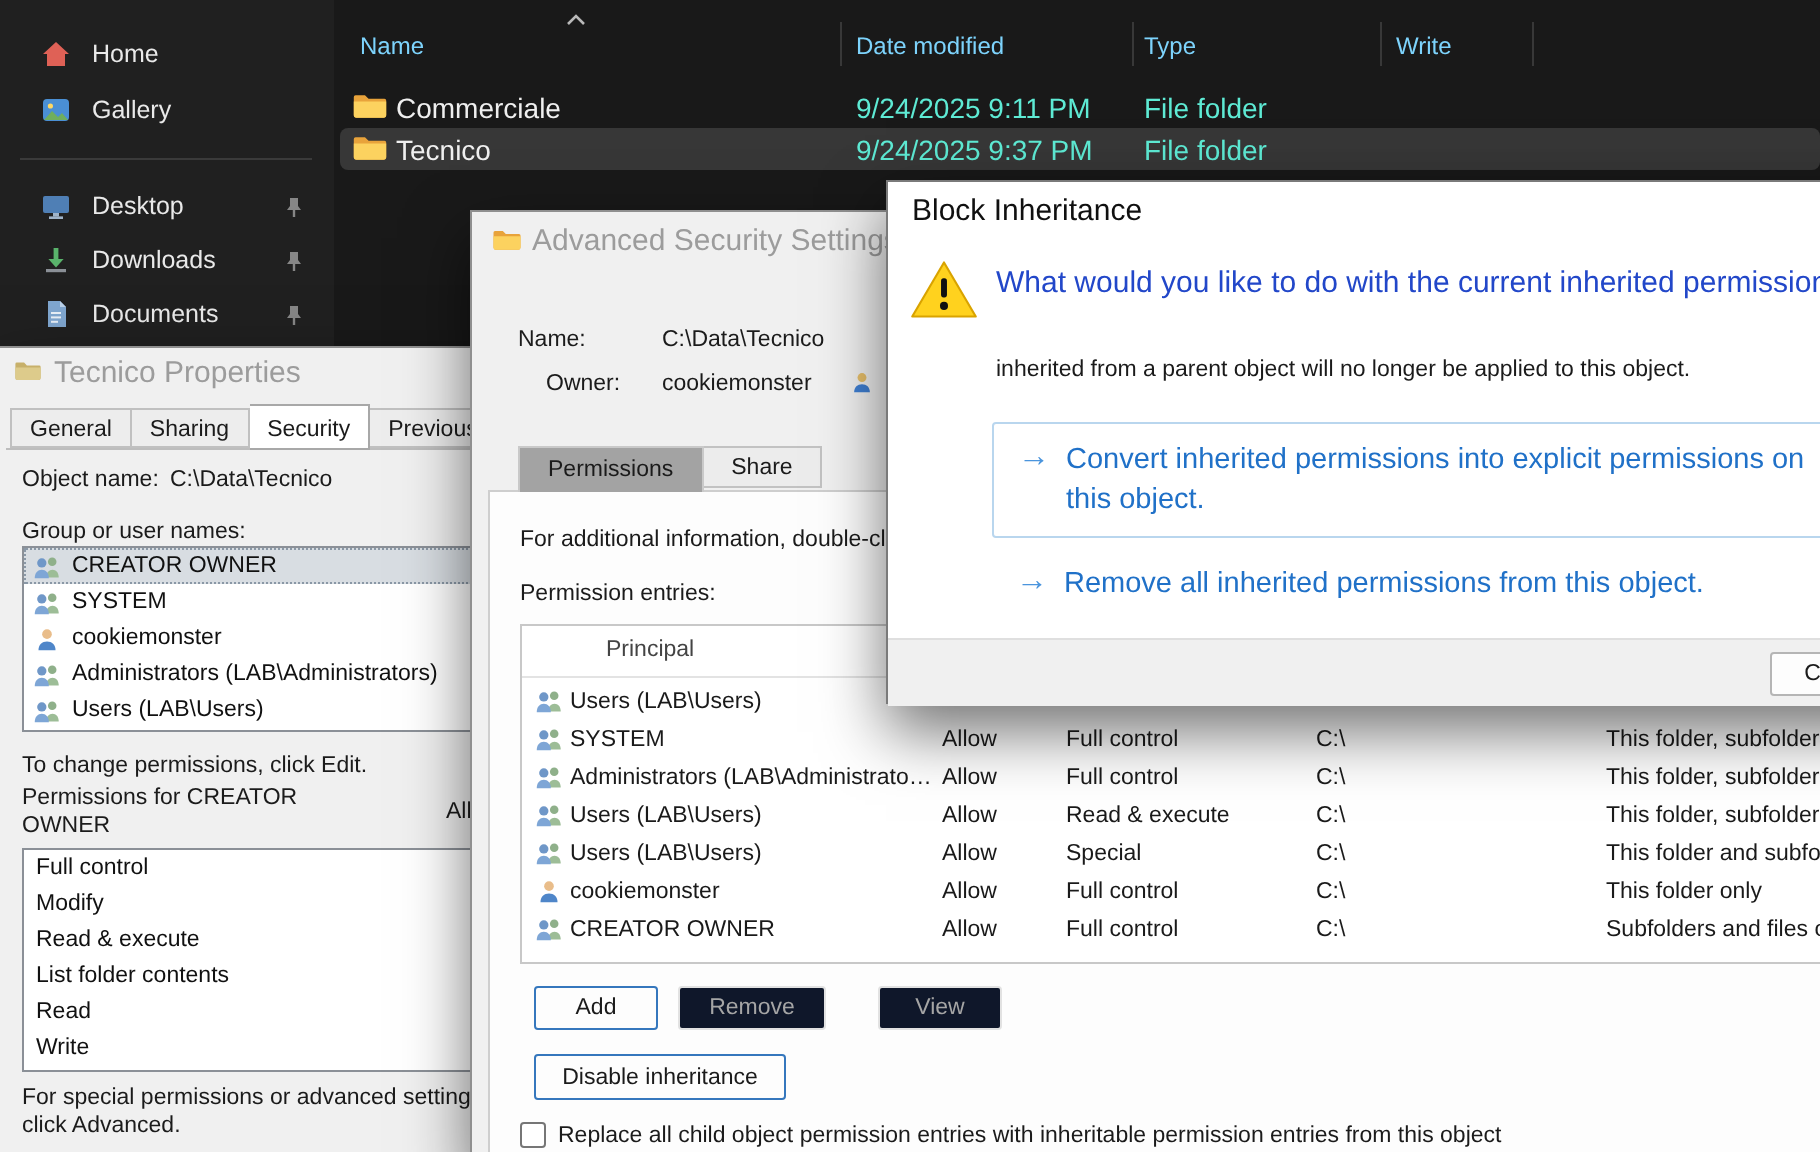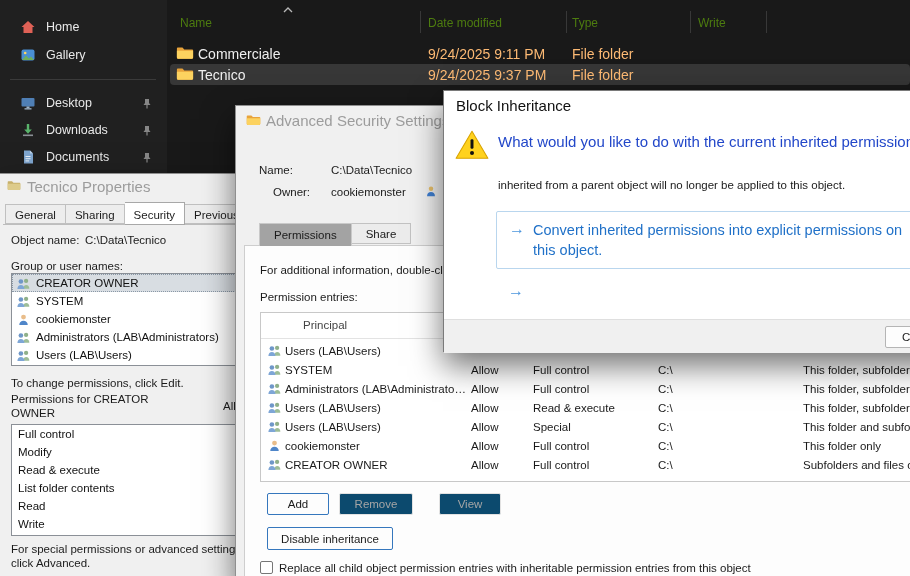--- a/index.html
+++ b/index.html
@@ -8,37 +8,37 @@
          font-family:"Liberation Sans","DejaVu Sans",sans-serif;color:#111;font-size:12px}
   .t{position:absolute;white-space:nowrap}
   svg{display:block}
 
   
   .fx-side{position:absolute;left:0;top:0;width:167px;height:576px;background:#202020}
   .side-item{position:absolute;left:8px;width:152px;height:26px;display:flex;align-items:center;
              gap:10px;padding-left:12px;border-radius:4px;color:#e9e9e9;font-size:12.5px}
   .side-sep{position:absolute;left:10px;top:79px;width:146px;height:1px;background:#3a3a3a}
   .side-pin{margin-left:auto;margin-right:8px;opacity:.8}
-  .fx-head-label{color:#4d7c0f;font-size:12px}
+  .fx-head-label{color:#7dd3fc;font-size:12px}
   .hdiv{position:absolute;top:11px;width:1px;height:22px;background:#383838}
   .file-row{position:absolute;left:170px;width:740px;height:21px;color:#efefef;font-size:14px}
   .file-row.sel{background:#373737;border-radius:4px}
   .file-row .t{top:3px}
-  .fr-dim{color:#fdba74}
+  .fr-dim{color:#5eead4}
 
   
   .dlg{position:absolute;background:#f0f0f0;border:1px solid #8f8f8f;box-shadow:0 14px 30px rgba(0,0,0,.55)}
   .ttext{position:absolute;left:28px;top:0;font-size:15px;white-space:nowrap}
   .inactive{color:#9c9c9c}
   .lbox{position:absolute;background:#fff;border:1px solid #8b9097;overflow:hidden}
   .small{font-size:11.5px;color:#1b1b1b}
   .btn{position:absolute;display:flex;align-items:center;justify-content:center;
        background:#fdfdfd;border:1px solid #b5b5b5;border-radius:2px;font-size:11.5px;color:#1b1b1b}
   .btn.accent{border-color:#3577bd}
-  .btn.disabled{background:#0c4a6e;border-color:#e2e2e2;color:#a5a5a5}
+  .btn.disabled{background:#0f172a;border-color:#e2e2e2;color:#a5a5a5}
   .cb{position:absolute;width:13px;height:13px;background:#fff;border:1px solid #767676;border-radius:2px}
 
   
   .props{left:-2px;top:173px;width:292px;height:410px;z-index:10}
   .props .ticon{position:absolute;left:8px;top:6px}
   .ptabs{position:absolute;left:6px;top:30px;display:flex;z-index:2}
   .ptab{height:20px;line-height:20px;padding:0 9px;font-size:11.5px;background:#ededed;
         border:1px solid #c0c0c0;border-left:none;color:#1b1b1b;white-space:nowrap}
   .ptab:first-child{border-left:1px solid #c0c0c0}
   .ptab.active{background:#fff;position:relative;top:-2px;height:23px;line-height:25px;border-color:#a8a8a8}
@@ -453,20 +453,21 @@
     <span class="b-body" style="top:88px">inherited from a parent object will no longer be applied to this object.</span>
 
     <div class="cmdbox">
       <span class="cmdarrow" style="left:12px;top:8px">→</span>
       <span class="cmdtext" style="left:36px;top:8px">Convert inherited permissions into explicit permissions on</span>
       <span class="cmdtext" style="left:36px;top:28px">this object.</span>
     </div>
 
     <div style="position:absolute;left:52px;top:188px;width:440px;height:26px">
       <span class="cmdarrow" style="left:12px;top:3px">→</span>
+      <span class="cmdtext" style="left:36px;top:3px">Remove all inherited permissions from this object.</span>
     </div>
 
     <div class="b-footer">
       <div class="btn" style="left:441px;top:6px;width:70px;height:22px">Cancel</div>
     </div>
   </div>
 
 </div>
 
 </body></html>

